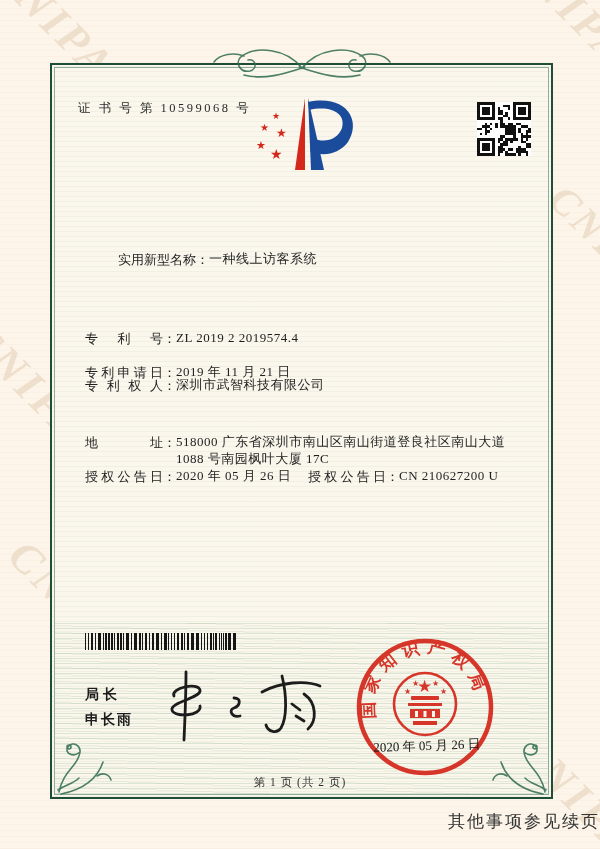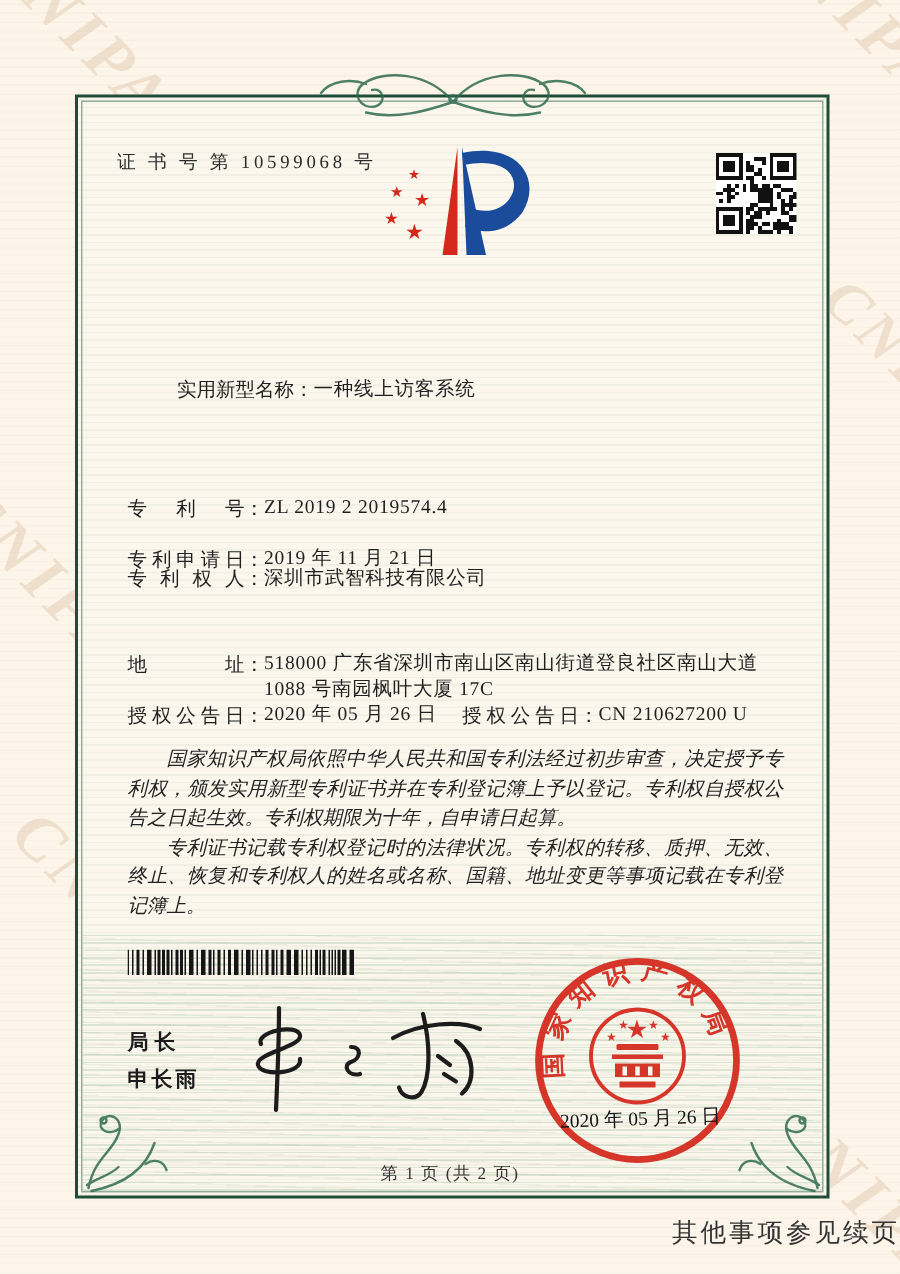--- a/index.html
+++ b/index.html
@@ -282,24 +282,20 @@
     <div class="frow r6">
       <span class="flabel">地址</span><span class="fcolon">：</span><span class="fvalue">518000 广东省深圳市南山区南山街道登良社区南山大道 1088 号南园枫叶大厦 17C</span>
     </div>
     <div class="frow r7">
       <span class="flabel">授权公告日</span><span class="fcolon">：</span><span class="fvalue" style="width:150px">2020 年 05 月 26 日</span>
       <span class="pair2">
         <span class="flabel">授权公告日</span><span class="fcolon">：</span><span class="fvalue">CN 210627200 U</span>
       </span>
     </div>
 
-    <div class="bodytext">
-      <p>国家知识产权局依照中华人民共和国专利法经过初步审查，决定授予专利权，颁发实用新型专利证书并在专利登记簿上予以登记。专利权自授权公告之日起生效。专利权期限为十年，自申请日起算。</p>
-      <p>专利证书记载专利权登记时的法律状况。专利权的转移、质押、无效、终止、恢复和专利权人的姓名或名称、国籍、地址变更等事项记载在专利登记簿上。</p>
-    </div>
 
     <svg class="barcode" id="barcode-svg" viewBox="0 0 156 17" preserveAspectRatio="none">
         <rect x="0" y="0" width="1" height="17" fill="#151515"></rect>
         <rect x="3" y="0" width="1" height="17" fill="#151515"></rect>
         <rect x="6" y="0" width="2" height="17" fill="#151515"></rect>
         <rect x="10" y="0" width="1" height="17" fill="#151515"></rect>
         <rect x="13" y="0" width="3" height="17" fill="#151515"></rect>
         <rect x="18" y="0" width="1" height="17" fill="#151515"></rect>
         <rect x="20" y="0" width="2" height="17" fill="#151515"></rect>
         <rect x="23" y="0" width="2" height="17" fill="#151515"></rect>

